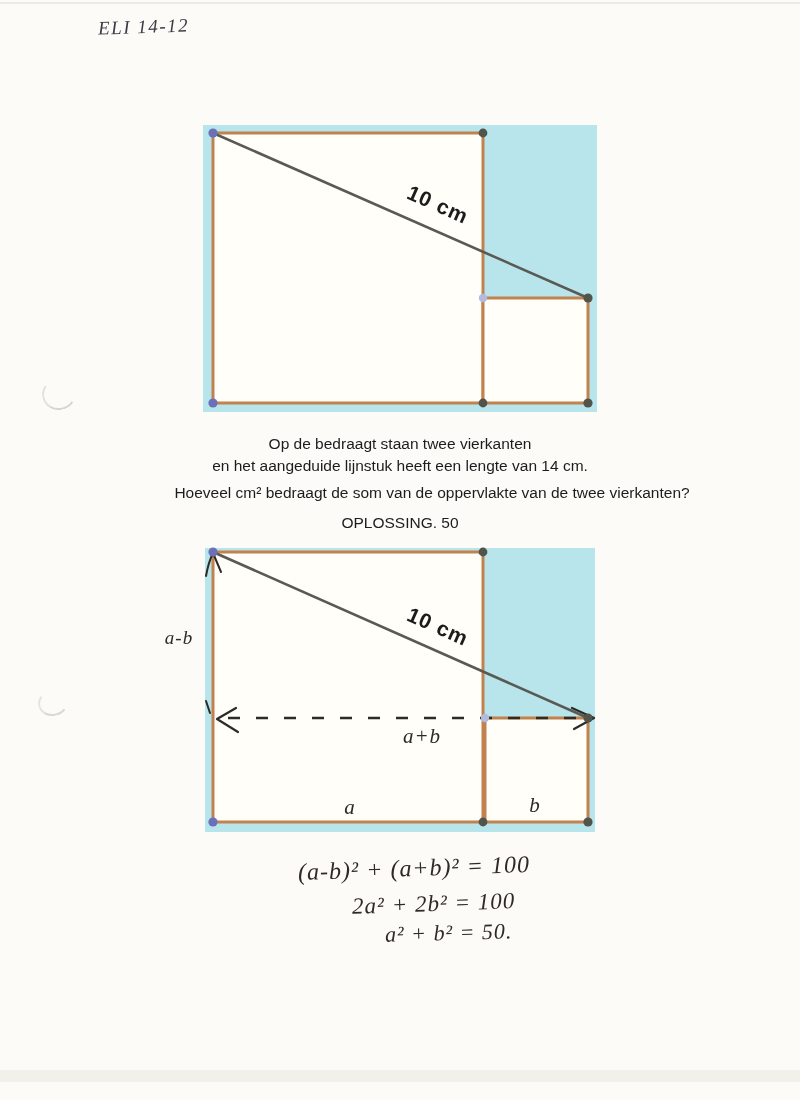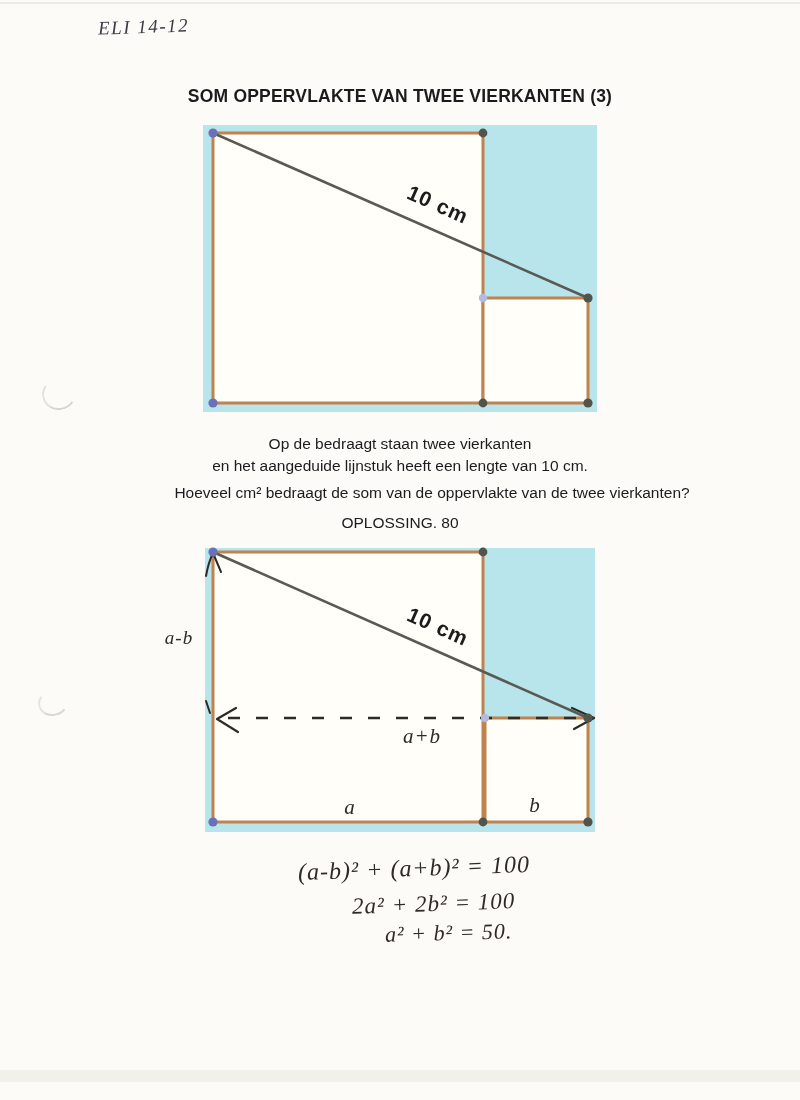--- a/index.html
+++ b/index.html
@@ -58,45 +58,44 @@
 <body>
 
 <div class="page">
   <div class="scan-top-line"></div>
   <div class="scan-bottom-strip"></div>
   <div class="hole-mark hole-1"></div>
   <div class="hole-mark hole-2"></div>
 
   <div class="hand-note">ELI 14-12</div>
 
-  <div class="title">SOM OPPERVLAKTE VAN TWEE VIERKANTEN (3)</div>
 
   <div class="figure fig1">
     <svg width="394" height="287" viewBox="0 0 394 287">
       <rect x="0" y="0" width="394" height="287" fill="#b7e5eb"></rect>
       <rect x="10" y="8" width="270" height="270" fill="#fffef9" stroke="#c1824e" stroke-width="3"></rect>
       <rect x="280" y="173" width="105" height="105" fill="#fffef9" stroke="#c1824e" stroke-width="3"></rect>
       <line x1="10" y1="8" x2="385" y2="173" stroke="#5a5a55" stroke-width="2.6"></line>
       <text class="diag-label" transform="translate(232,86) rotate(24)" text-anchor="middle">10 cm</text>
       <circle cx="10" cy="8" r="4.6" fill="#6b71b8"></circle>
       <circle cx="280" cy="8" r="4.4" fill="#50544a"></circle>
       <circle cx="10" cy="278" r="4.6" fill="#6b71b8"></circle>
       <circle cx="280" cy="278" r="4.4" fill="#50544a"></circle>
       <circle cx="280" cy="173" r="4.2" fill="#b2bade"></circle>
       <circle cx="385" cy="173" r="4.6" fill="#50544a"></circle>
       <circle cx="385" cy="278" r="4.6" fill="#50544a"></circle>
     </svg>
   </div>
 
   <div class="problem-text">
     <div>Op de bedraagt staan twee vierkanten</div>
-    <div>en het aangeduide lijnstuk heeft een lengte van 10 cm.</div>
+    <div>en het aangeduide lijnstuk heeft een lengte van 14 cm.</div>
   </div>
   <div class="question">Hoeveel cm² bedraagt de som van de oppervlakte van de twee vierkanten?</div>
-  <div class="solution">OPLOSSING. 80</div>
+  <div class="solution">OPLOSSING. 50</div>
 
   <div class="figure fig2">
     <svg width="460" height="296" viewBox="0 0 460 296">
       <rect x="45" y="3" width="390" height="284" fill="#b7e5eb"></rect>
       <rect x="53" y="7" width="270" height="270" fill="#fffef9" stroke="#c1824e" stroke-width="3"></rect>
       <rect x="325" y="173" width="103" height="104" fill="#fffef9" stroke="#c1824e" stroke-width="3"></rect>
       <line x1="53" y1="7" x2="428" y2="173" stroke="#5a5a55" stroke-width="2.6"></line>
       <text class="diag-label" transform="translate(275,88) rotate(24)" text-anchor="middle">10 cm</text>
 
       <line x1="68" y1="173" x2="424" y2="173" stroke="#2b2b28" stroke-width="2.4" stroke-dasharray="12 16"></line>

